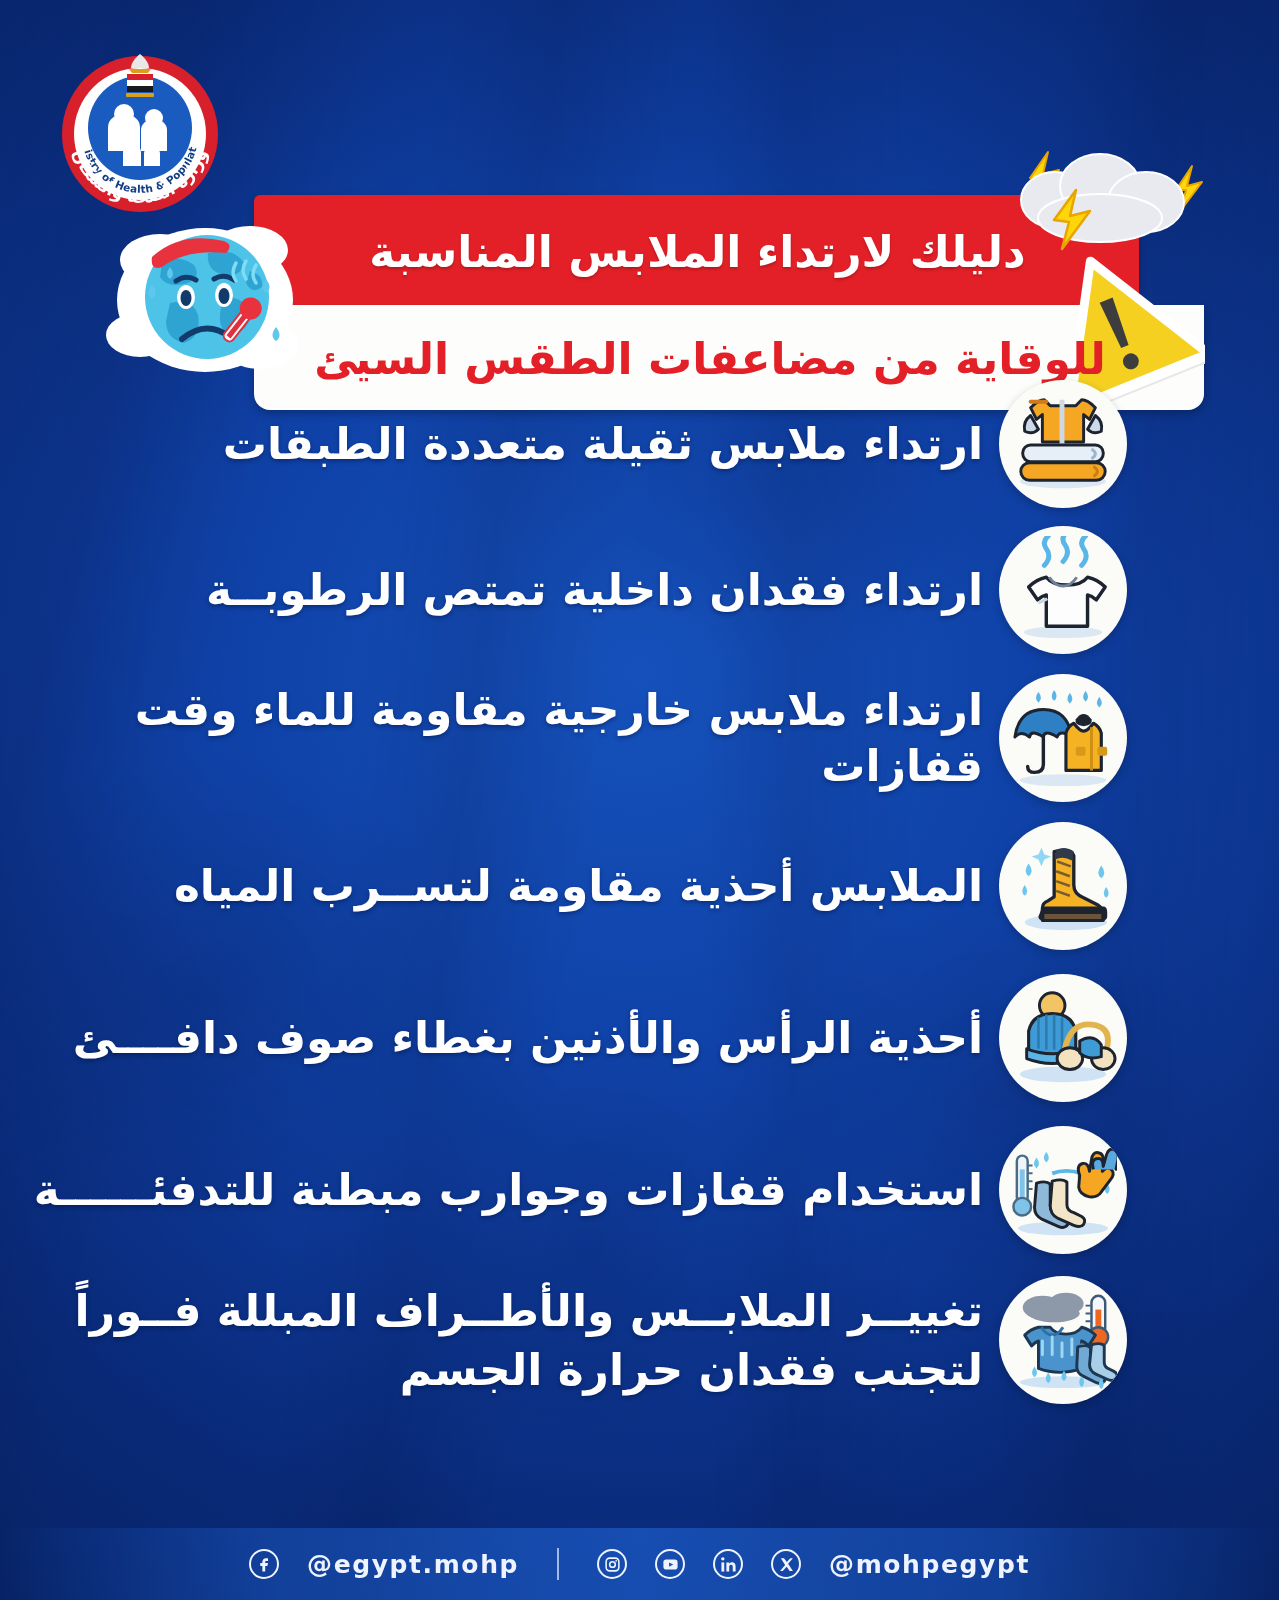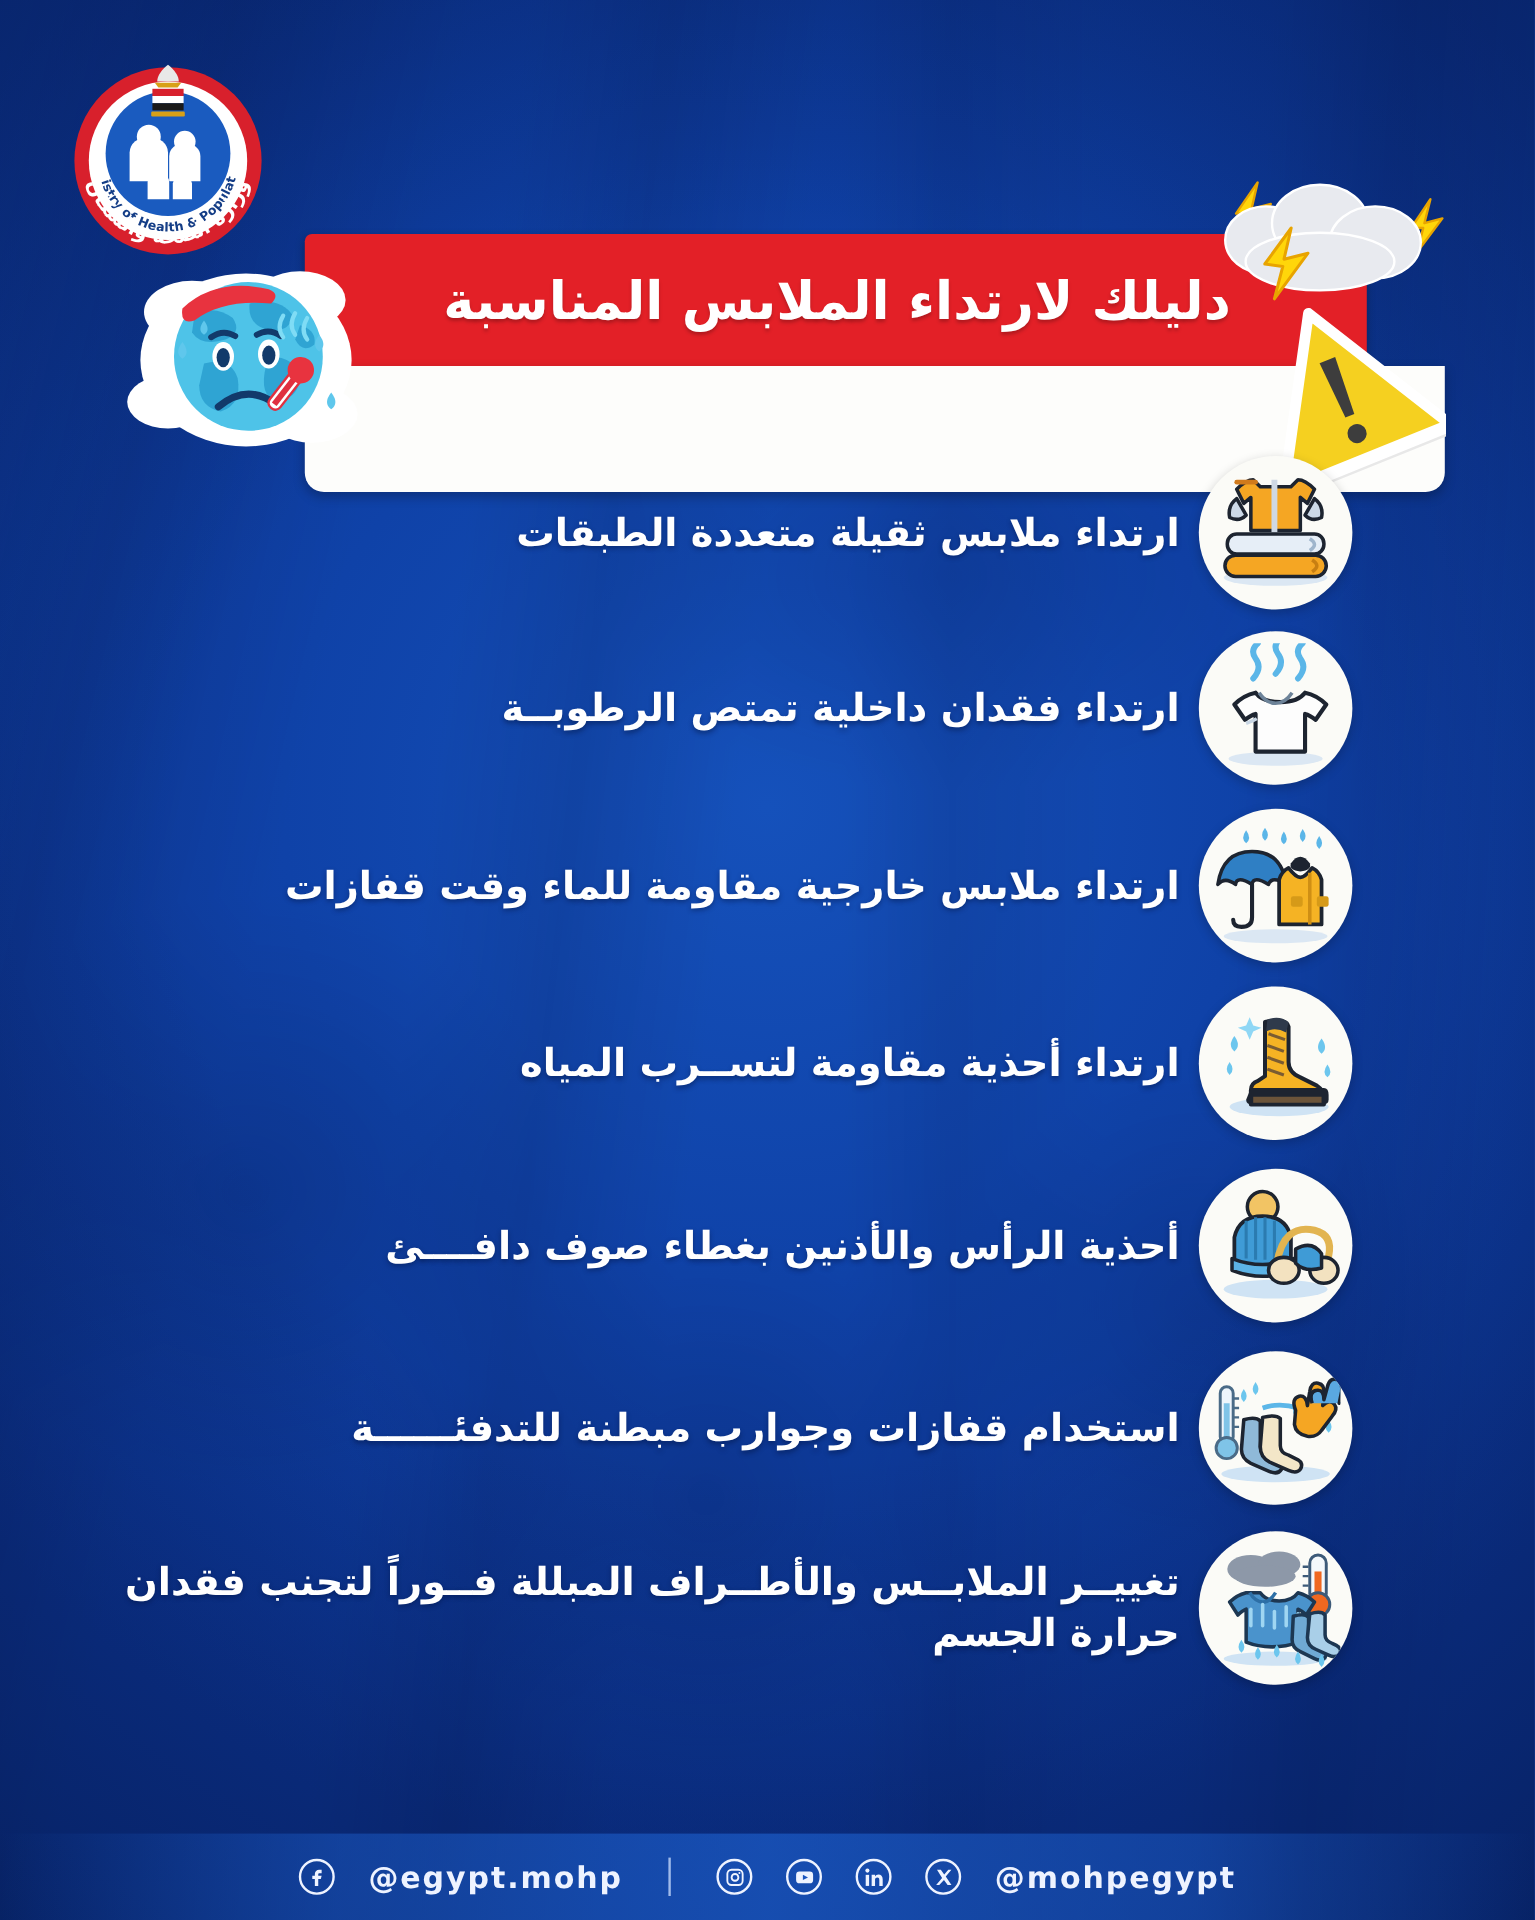--- a/index.html
+++ b/index.html
@@ -84,21 +84,21 @@
     background:#fbfbf7;
     box-shadow:0 3px 9px rgba(0,0,0,.22);
     display:flex; align-items:center; justify-content:center;
     overflow:hidden;
   }
   .row-icon svg { width:108px; height:108px; display:block; }
   .row-text {
     position:absolute; right:296px; width:960px;
     text-align:right; direction:rtl;
     color:#ffffff; font-weight:bold;
-    font-size:32px; line-height:1.28;
+    font-size:44px; line-height:1.28;
     letter-spacing:-.4px;
     text-shadow:0 2px 4px rgba(3,18,60,.45);
   }
 
   
   #footer {
     position:absolute; left:0; bottom:0; width:1279px; height:72px;
     background:linear-gradient(90deg, rgba(18,70,168,0) 0%, rgba(26,86,190,.55) 22%, rgba(28,92,200,.7) 50%, rgba(26,86,190,.55) 78%, rgba(18,70,168,0) 100%);
     display:flex; align-items:center; justify-content:center;
     direction:ltr;
@@ -239,20 +239,21 @@
       <g fill="#5fc7ec">
         <path d="M52 80 q7 9 0 14 q-7 -5 0 -14Z"></path>
         <path d="M166 74 q7 9 0 14 q-7 -5 0 -14Z"></path>
         <path d="M176 122 q7 9 0 14 q-7 -5 0 -14Z"></path>
         <path d="M70 62 q6 8 0 12 q-6 -4 0 -12Z"></path>
       </g>
     </svg>
   </div>
 
   <div id="title-text">دليلك لارتداء الملابس المناسبة</div>
+  <div id="subtitle-text">للوقاية من مضاعفات الطقس السيئ</div>
 </div>
 
 <div id="list">
 
   <div class="row" style="top:24px;">
     <div class="row-icon">
       <svg viewBox="0 0 110 110">
         <ellipse cx="55" cy="93" rx="44" ry="7" fill="#dbe7f3"></ellipse>
         <path d="M22 18 q8 -8 14 -8 l6 6 h26 l6 -6 q6 0 14 8 l-6 12 l-6 -5 v28 h-42 v-28 l-6 5 Z" fill="#f5a623" stroke="#1d2430" stroke-width="3" stroke-linejoin="round"></path>
         <path d="M54 10 v45" stroke="#cfd8e3" stroke-width="5"></path>
@@ -327,21 +328,21 @@
         <path d="M34 76 h62 q4 0 4 6 l0 4 q0 4 -5 4 h-60 q-5 0 -5 -4 Z" fill="#1d2430"></path>
         <path d="M36 86 h58" stroke="#6b543a" stroke-width="5"></path>
         <g stroke="#7a5c32" stroke-width="2.6" fill="none">
           <path d="M49 30 l14 5"></path>
             <path d="M48 40 l14 5"></path>
             <path d="M48 50 l14 5"></path>
             <path d="M48 60 l14 5"></path>
         </g>
       </svg>
     </div>
-    <div class="row-text">ارتداء أحذية مقاومة لتســرب المياه</div>
+    <div class="row-text">الملابس أحذية مقاومة لتســرب المياه</div>
   </div>
 
   <div class="row" style="top:618px;">
     <div class="row-icon">
       <svg viewBox="0 0 110 110">
         <ellipse cx="55" cy="92" rx="44" ry="8" fill="#cfe3f4"></ellipse>
         <circle cx="44" cy="22" r="13" fill="#f2c464" stroke="#1d2430" stroke-width="3"></circle>
         <path d="M20 48 q4 -18 24 -18 q20 0 24 18 l0 20 q-24 8 -48 0 Z" fill="#3f9bd6" stroke="#1d2430" stroke-width="3.2" stroke-linejoin="round"></path>
         <g stroke="#2b7bb0" stroke-width="2.6">
           <path d="M30 34 v32"></path>

